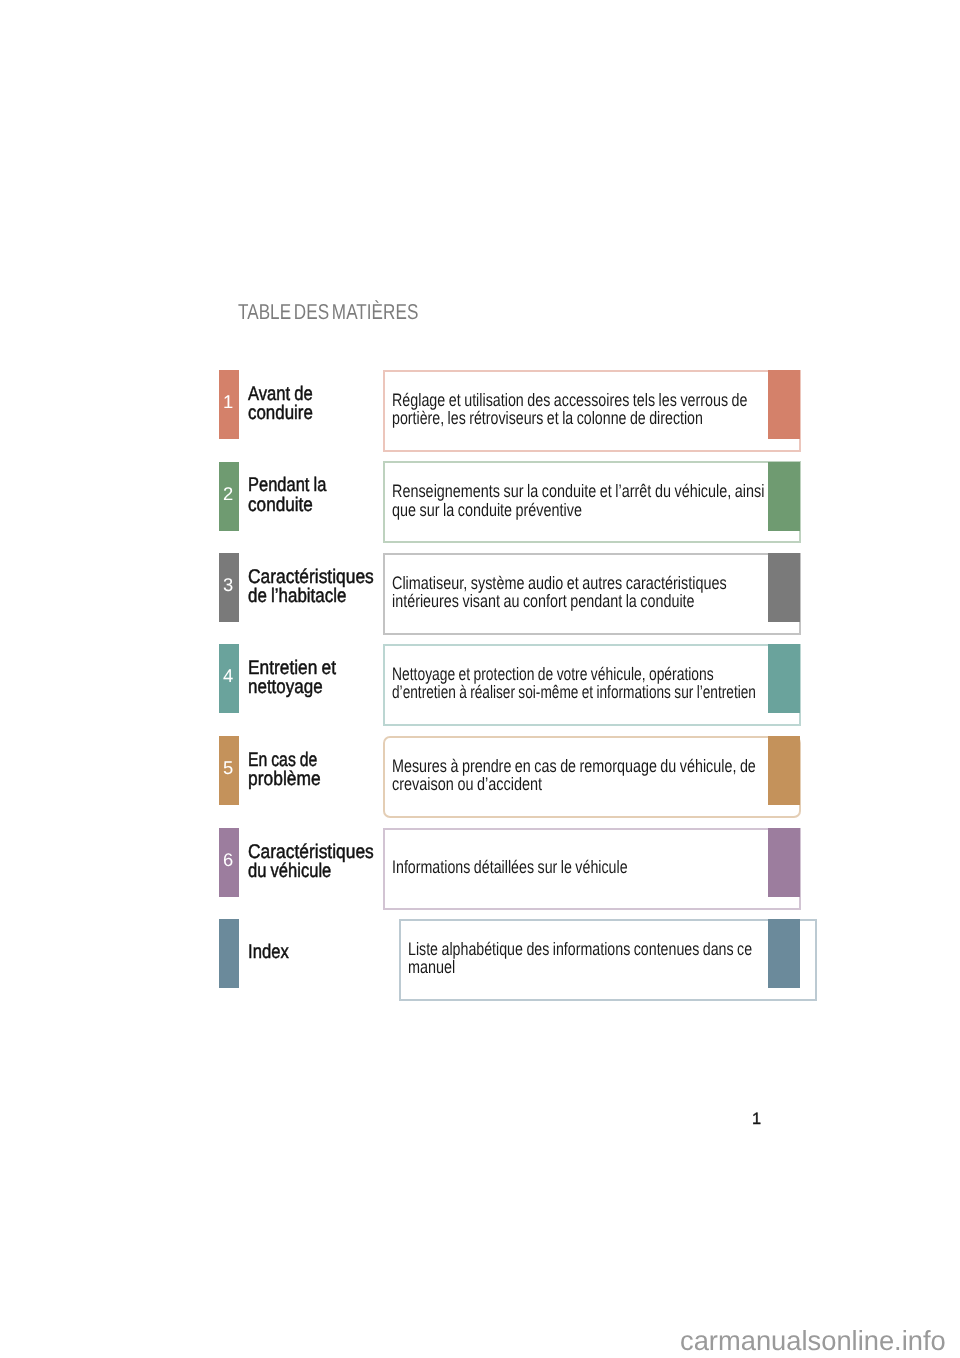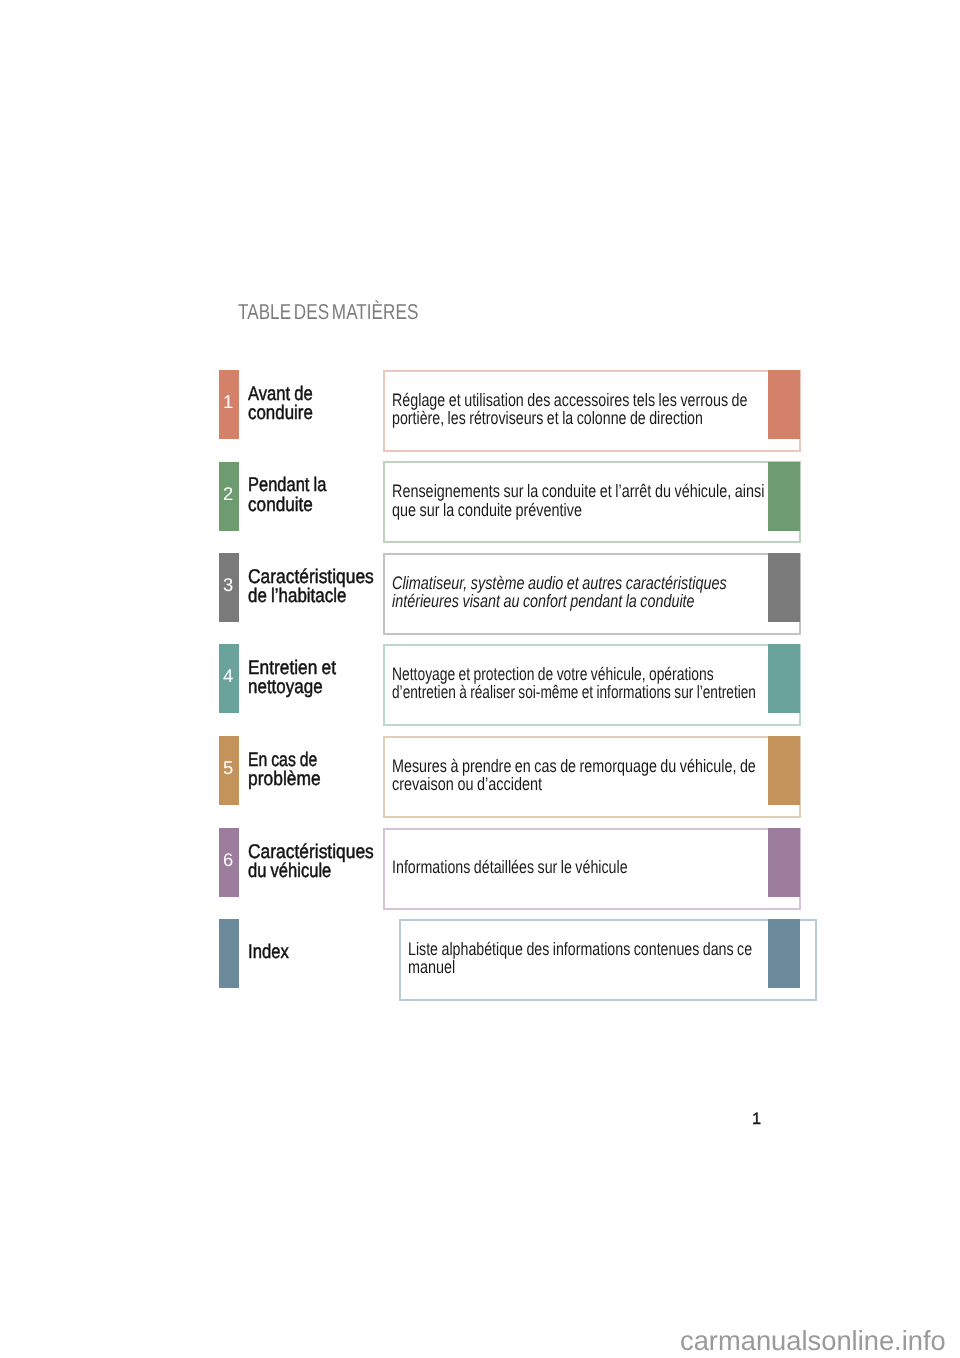--- a/index.html
+++ b/index.html
@@ -59,21 +59,21 @@
         <div class="blk" style="background: rgb(111, 155, 113);"></div>
       </div>
       <div class="row" style="top: 553px;">
         <div class="tab" style="background: rgb(122, 122, 122);">
           <div class="tabnum">3</div>
         </div>
         <div class="label">
           <div class="ll" style="transform: scaleX(0.8803) translateZ(0px);">Caractéristiques</div>
           <div class="ll" style="transform: scaleX(0.856) translateZ(0px);">de l’habitacle</div>
         </div>
-        <div class="box" style="border-color: rgba(122, 122, 122, 0.45); font-style: italic;">
+        <div class="box" style="border-color: rgba(122, 122, 122, 0.45);">
           <div class="desc">
             <div class="dl" style="transform: scaleX(0.7961) translateZ(0px);">Climatiseur, système audio et autres caractéristiques</div>
             <div class="dl" style="transform: scaleX(0.7927) translateZ(0px);">intérieures visant au confort pendant la conduite</div>
           </div>
         </div>
         <div class="blk" style="background: rgb(122, 122, 122);"></div>
       </div>
       <div class="row" style="top: 644px;">
         <div class="tab" style="background: rgb(106, 163, 156);">
           <div class="tabnum">4</div>
@@ -91,21 +91,21 @@
         <div class="blk" style="background: rgb(106, 163, 156);"></div>
       </div>
       <div class="row" style="top: 736px;">
         <div class="tab" style="background: rgb(196, 146, 91);">
           <div class="tabnum">5</div>
         </div>
         <div class="label">
           <div class="ll" style="transform: scaleX(0.798) translateZ(0px);">En cas de</div>
           <div class="ll" style="transform: scaleX(0.8812) translateZ(0px);">problème</div>
         </div>
-        <div class="box" style="border-color: rgba(196, 146, 91, 0.45);">
+        <div class="box" style="border-color: rgba(196, 146, 91, 0.45); border-radius: 7px;">
           <div class="desc">
             <div class="dl" style="transform: scaleX(0.7922) translateZ(0px);">Mesures à prendre en cas de remorquage du véhicule, de</div>
             <div class="dl" style="transform: scaleX(0.7986) translateZ(0px);">crevaison ou d’accident</div>
           </div>
         </div>
         <div class="blk" style="background: rgb(196, 146, 91);"></div>
       </div>
       <div class="row" style="top: 828px;">
         <div class="tab" style="background: rgb(156, 125, 158);">
           <div class="tabnum">6</div>

